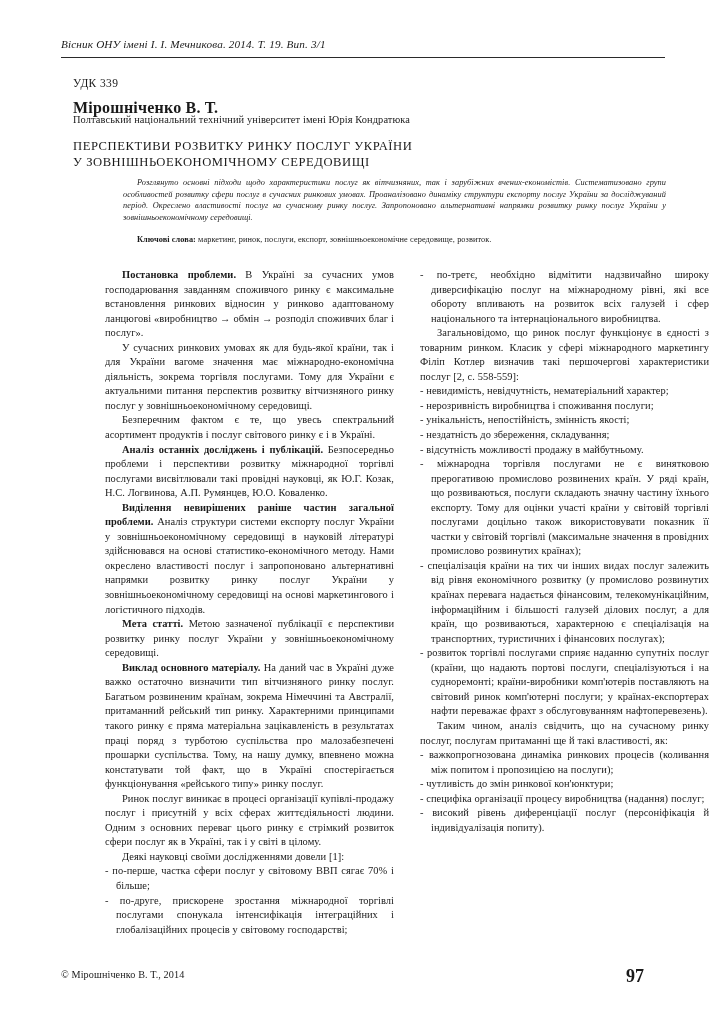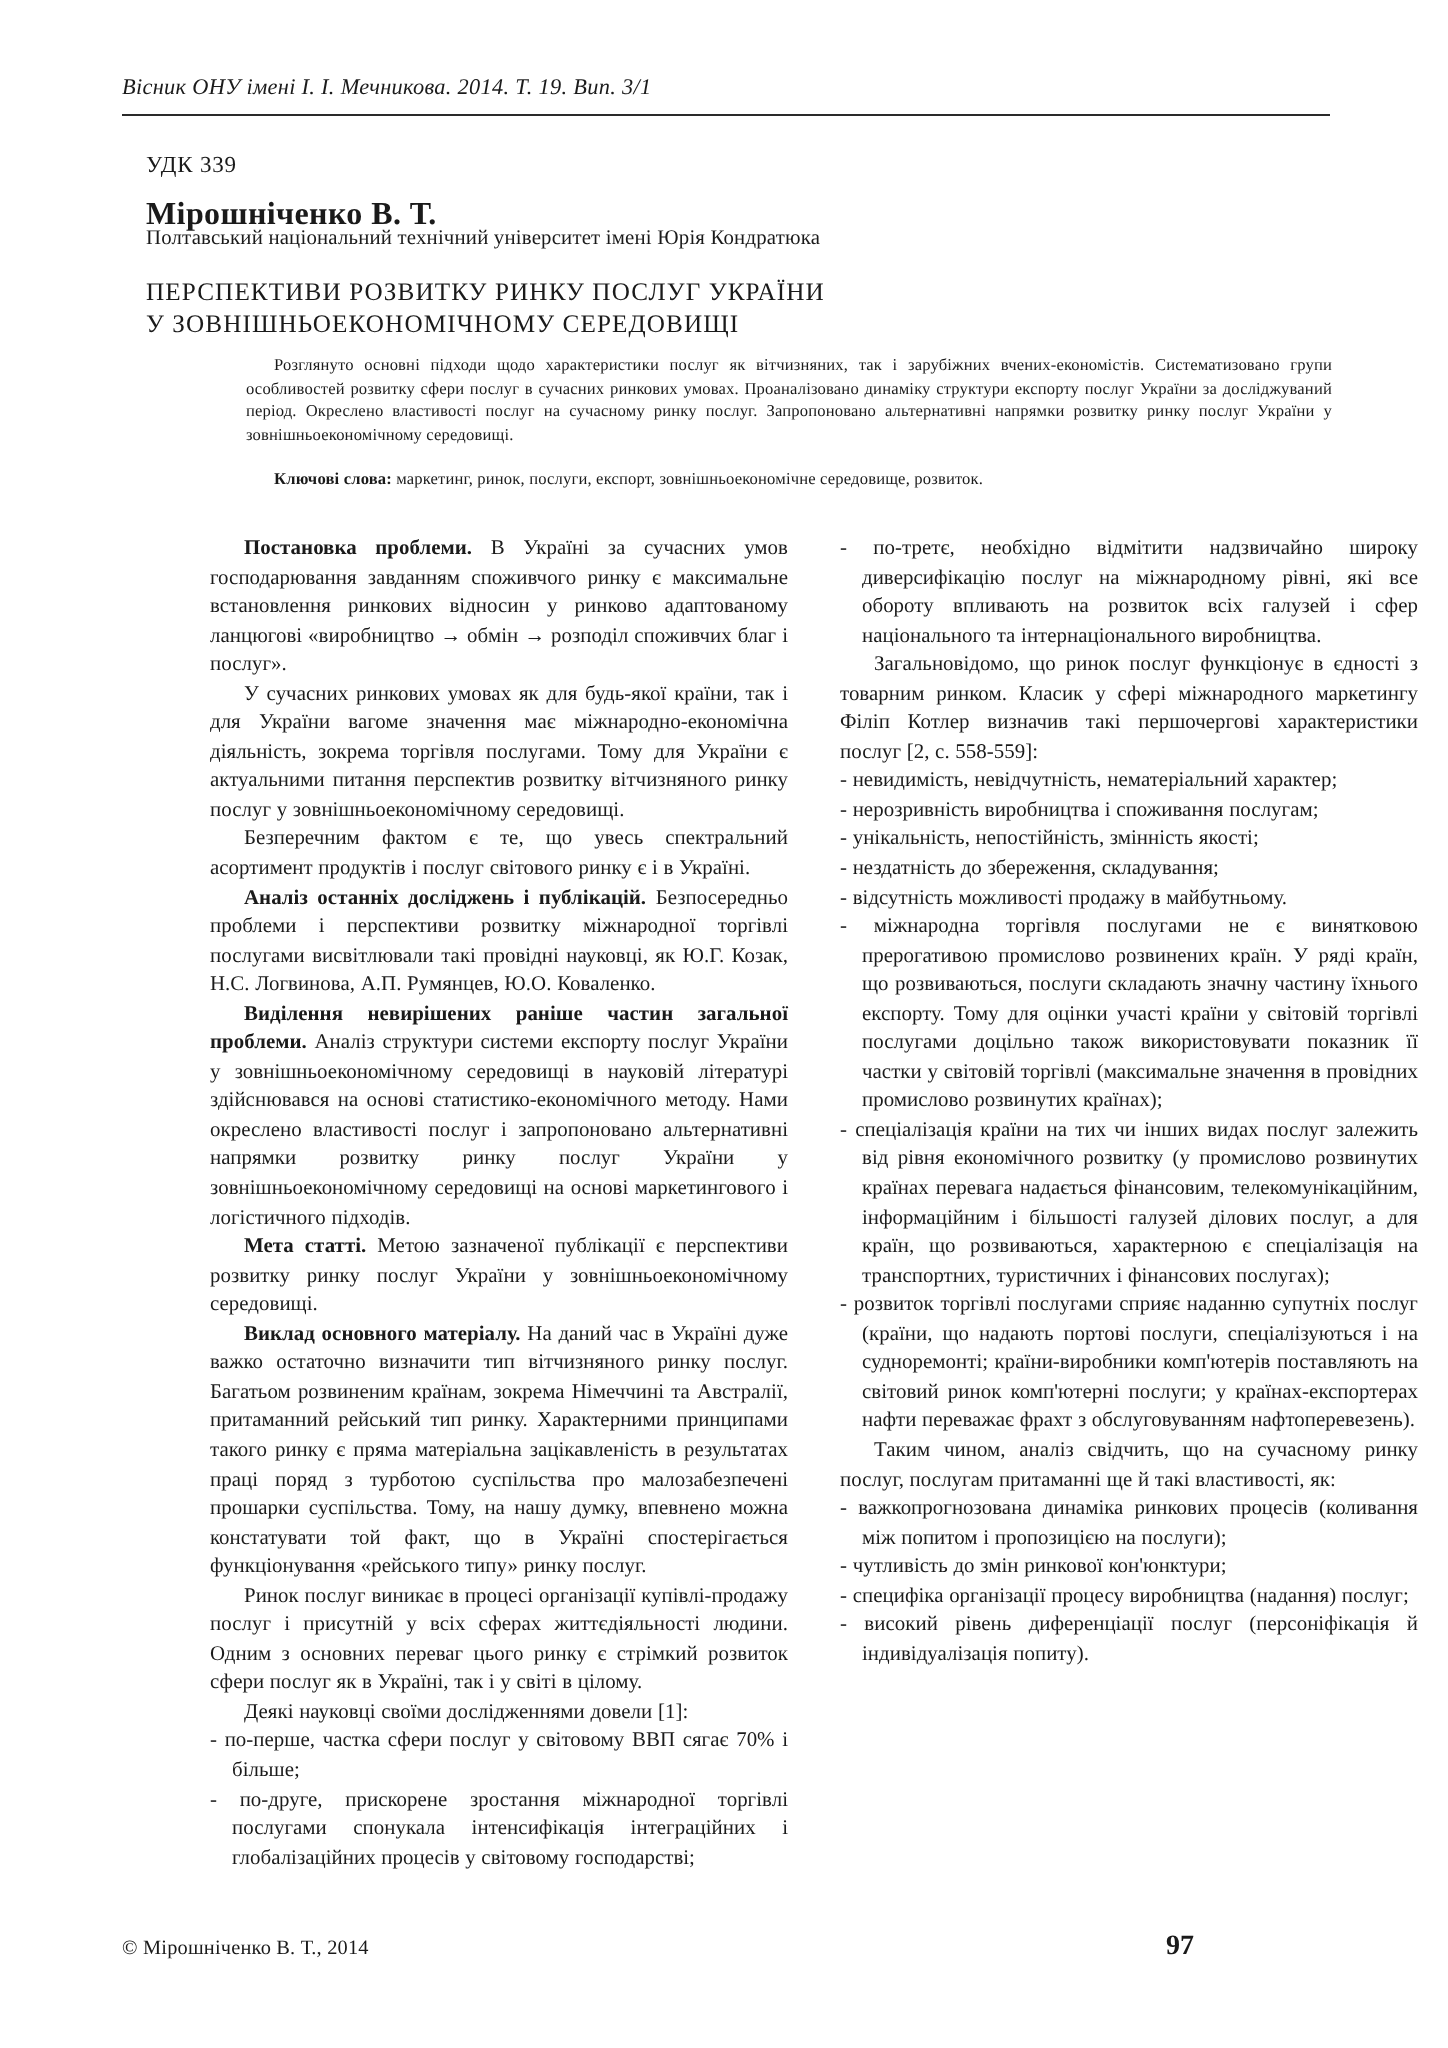--- a/index.html
+++ b/index.html
@@ -78,21 +78,21 @@
   .abstract {
     position: absolute;
     left: 123px;
     top: 177px;
     width: 543px;
     font-size: 8.3px;
     line-height: 11.55px;
     text-align: justify;
     letter-spacing: 0.08px;
   }
-  .abstract p { margin: 0; text-indent: 14px; }
+  .abstract p { margin: 0; text-indent: 14px; font-style: italic; }
   .keywords {
     position: absolute;
     left: 123px;
     top: 234px;
     width: 543px;
     font-size: 8.3px;
     line-height: 11.55px;
     text-align: justify;
     letter-spacing: 0.08px;
     text-indent: 14px;
@@ -136,25 +136,25 @@
 
   .footer-copy {
     position: absolute;
     left: 61px;
     top: 969px;
     font-size: 10.2px;
     letter-spacing: 0.1px;
   }
   .footer-page {
     position: absolute;
-    left: 583px;
+    left: 612px;
     top: 966px;
     width: 46px;
-    text-align: left;
-    font-size: 14px;
+    text-align: center;
+    font-size: 18px;
     font-weight: bold;
   }
 </style>
 </head>
 <body>
 
 <div class="page">
 
   <div class="running-head">Вісник ОНУ імені І. І. Мечникова. 2014. Т. 19. Вип. 3/1</div>
   <div class="head-rule"></div>
@@ -187,21 +187,21 @@
         <p><b>Виклад основного матеріалу.</b><span> На даний час в Україні дуже важко остаточно визначити тип вітчизняного ринку послуг. Багатьом розвиненим країнам, зокрема Німеччині та Австралії, притаманний рейський тип ринку. Характерними принципами такого ринку є пряма матеріальна зацікавленість в результатах праці поряд з турботою суспільства про малозабезпечені прошарки суспільства. Тому, на нашу думку, впевнено можна констатувати той факт, що в Україні спостерігається функціонування «рейського типу» ринку послуг.</span></p>
         <p><span>Ринок послуг виникає в процесі організації купівлі-продажу послуг і присутній у всіх сферах життєдіяльності людини. Одним з основних переваг цього ринку є стрімкий розвиток сфери послуг як в Україні, так і у світі в цілому.</span></p>
         <p><span>Деякі науковці своїми дослідженнями довели [1]:</span></p>
         <p class="bullet"><span>по-перше, частка сфери послуг у світовому ВВП сягає 70% і більше;</span></p>
         <p class="bullet"><span>по-друге, прискорене зростання міжнародної торгівлі послугами спонукала інтенсифікація інтеграційних і глобалізаційних процесів у світовому господарстві;</span></p>
       </div>
     <div class="col col-right">
         <p class="bullet"><span>по-третє, необхідно відмітити надзвичайно широку диверсифікацію послуг на міжнародному рівні, які все обороту впливають на розвиток всіх галузей і сфер національного та інтернаціонального виробництва.</span></p>
         <p><span>Загальновідомо, що ринок послуг функціонує в єдності з товарним ринком. Класик у сфері міжнародного маркетингу Філіп Котлер визначив такі першочергові характеристики послуг [2, с. 558-559]:</span></p>
         <p class="bullet"><span>невидимість, невідчутність, нематеріальний характер;</span></p>
-        <p class="bullet"><span>нерозривність виробництва і споживання послугам;</span></p>
+        <p class="bullet"><span>нерозривність виробництва і споживання послуги;</span></p>
         <p class="bullet"><span>унікальність, непостійність, змінність якості;</span></p>
         <p class="bullet"><span>нездатність до збереження, складування;</span></p>
         <p class="bullet"><span>відсутність можливості продажу в майбутньому.</span></p>
         <p class="bullet"><span>міжнародна торгівля послугами не є винятковою прерогативою промислово розвинених країн. У ряді країн, що розвиваються, послуги складають значну частину їхнього експорту. Тому для оцінки участі країни у світовій торгівлі послугами доцільно також використовувати показник її частки у світовій торгівлі (максимальне значення в провідних промислово розвинутих країнах);</span></p>
         <p class="bullet"><span>спеціалізація країни на тих чи інших видах послуг залежить від рівня економічного розвитку (у промислово розвинутих країнах перевага надається фінансовим, телекомунікаційним, інформаційним і більшості галузей ділових послуг, а для країн, що розвиваються, характерною є спеціалізація на транспортних, туристичних і фінансових послугах);</span></p>
         <p class="bullet"><span>розвиток торгівлі послугами сприяє наданню супутніх послуг (країни, що надають портові послуги, спеціалізуються і на судноремонті; країни-виробники комп'ютерів поставляють на світовий ринок комп'ютерні послуги; у країнах-експортерах нафти переважає фрахт з обслуговуванням нафтоперевезень).</span></p>
         <p><span>Таким чином, аналіз свідчить, що на сучасному ринку послуг, послугам притаманні ще й такі властивості, як:</span></p>
         <p class="bullet"><span>важкопрогнозована динаміка ринкових процесів (коливання між попитом і пропозицією на послуги);</span></p>
         <p class="bullet"><span>чутливість до змін ринкової кон'юнктури;</span></p>
         <p class="bullet"><span>специфіка організації процесу виробництва (надання) послуг;</span></p>

